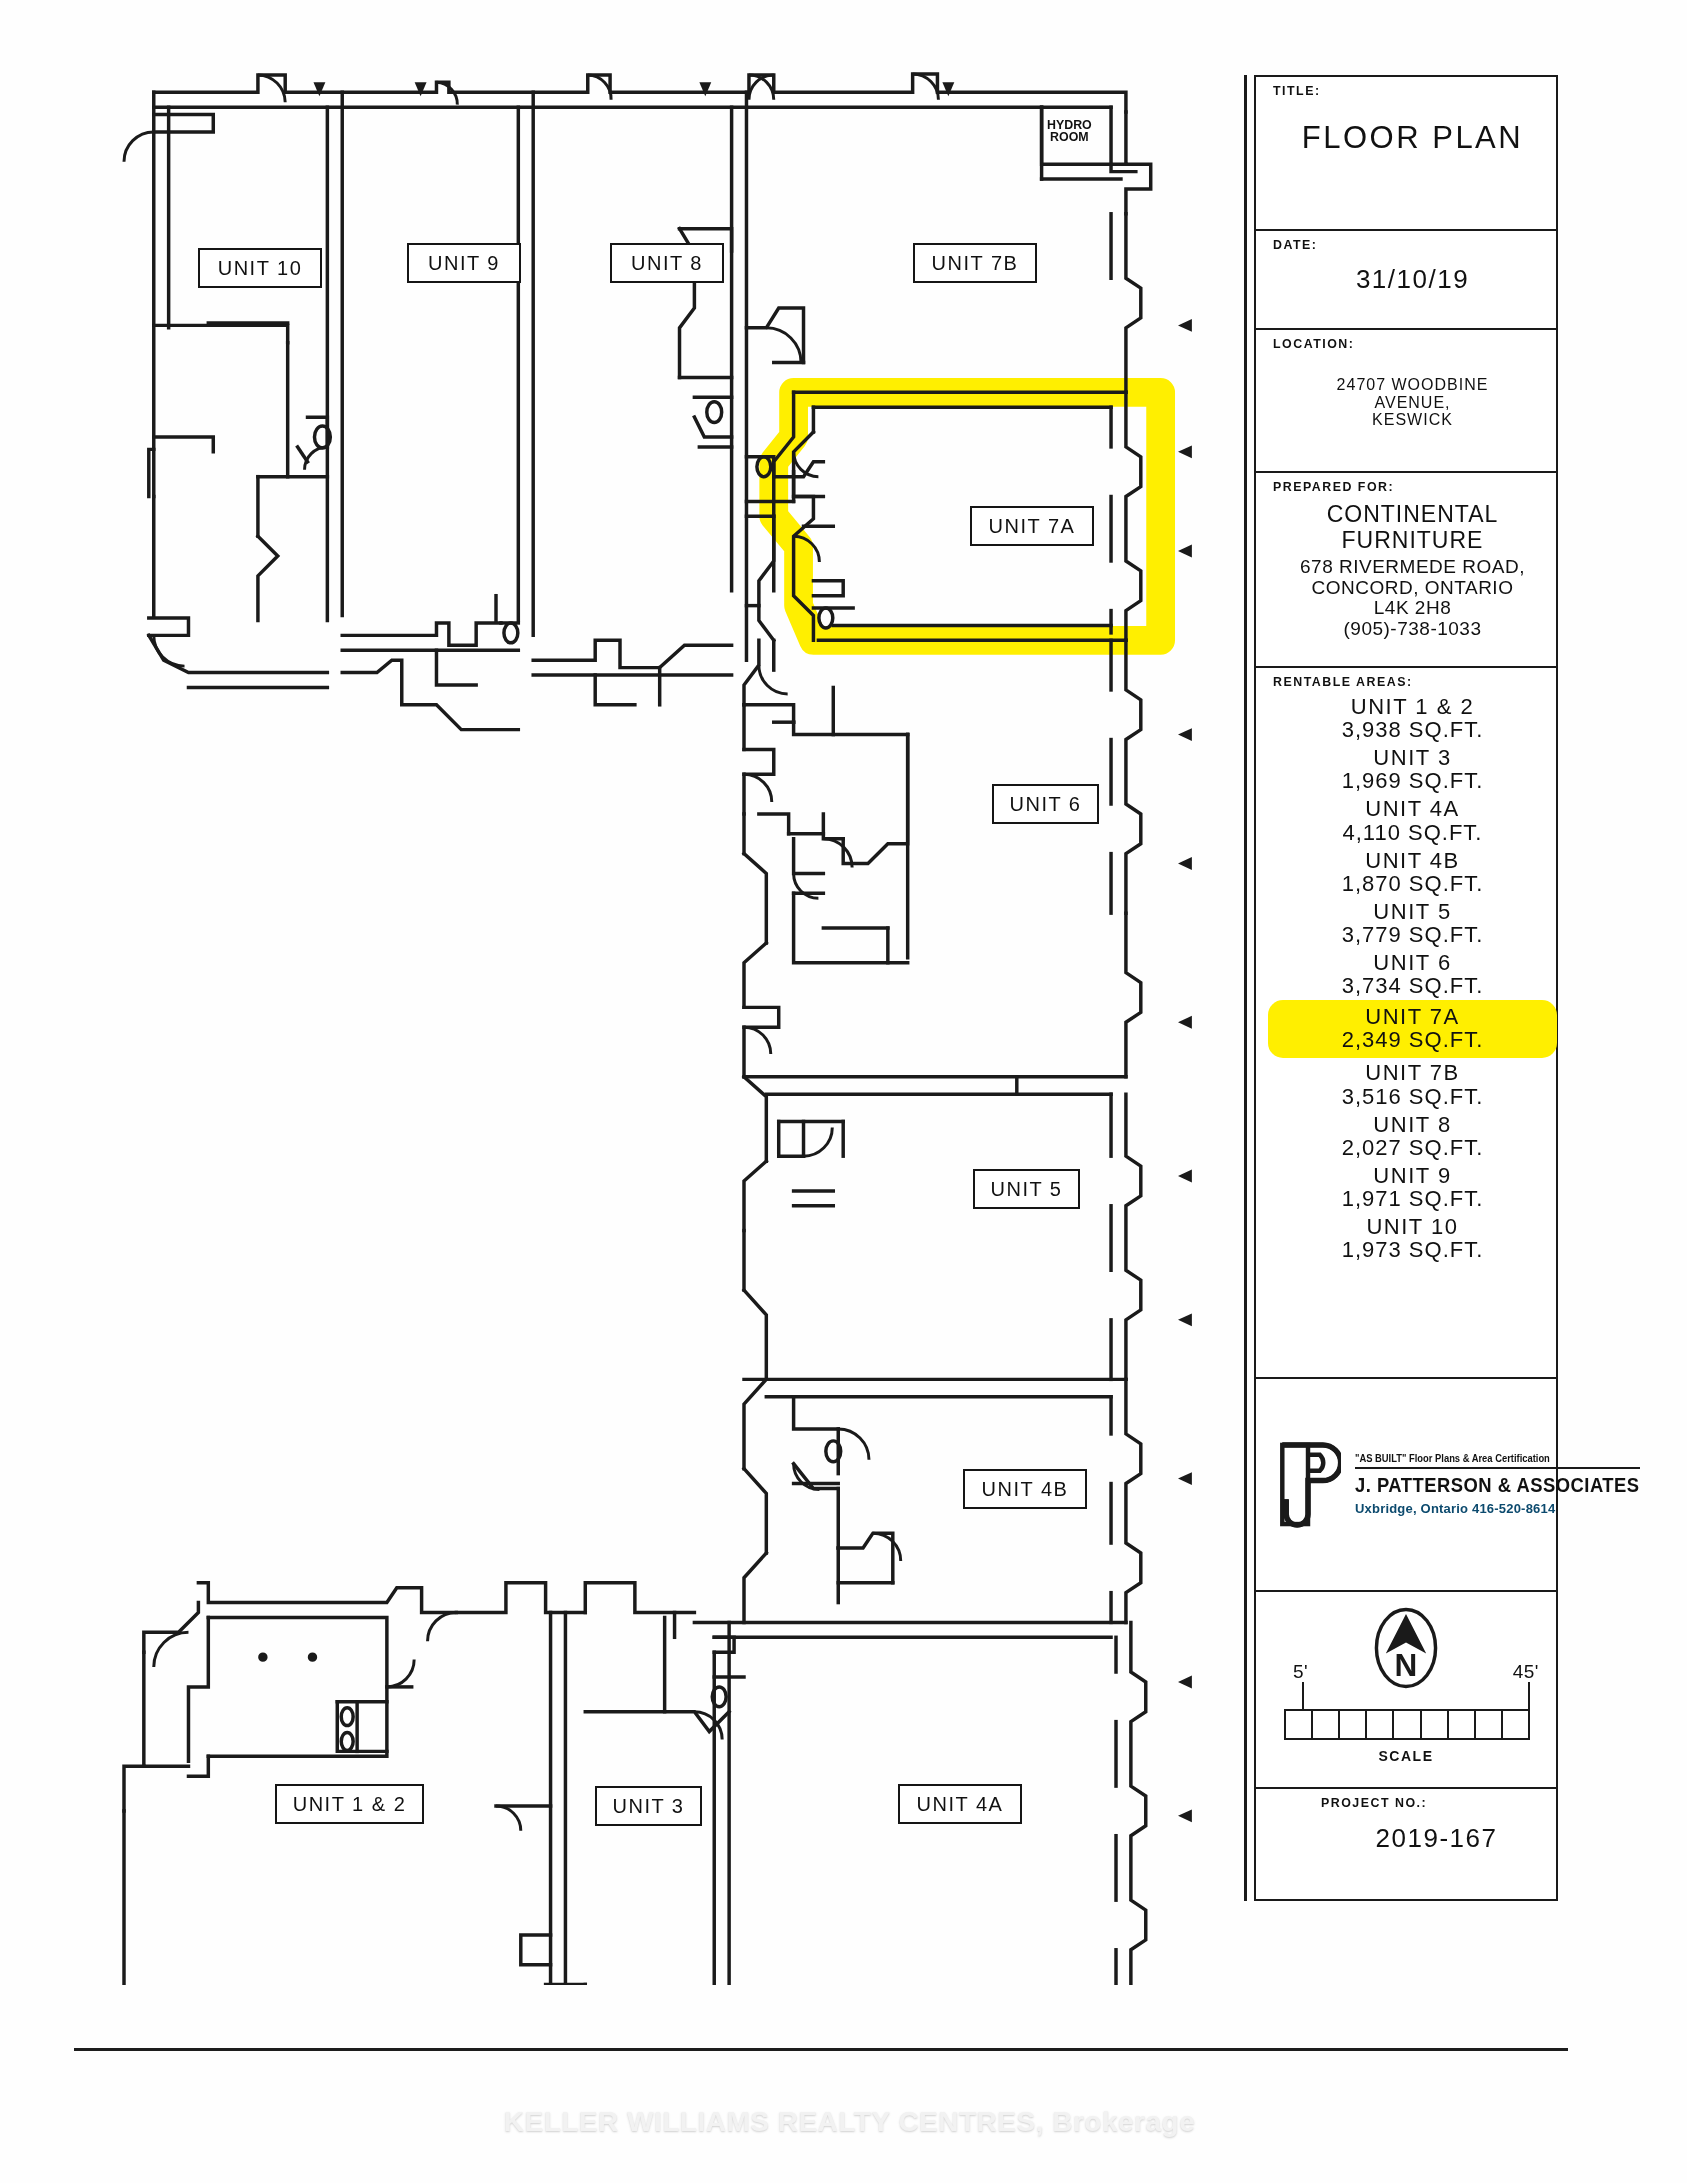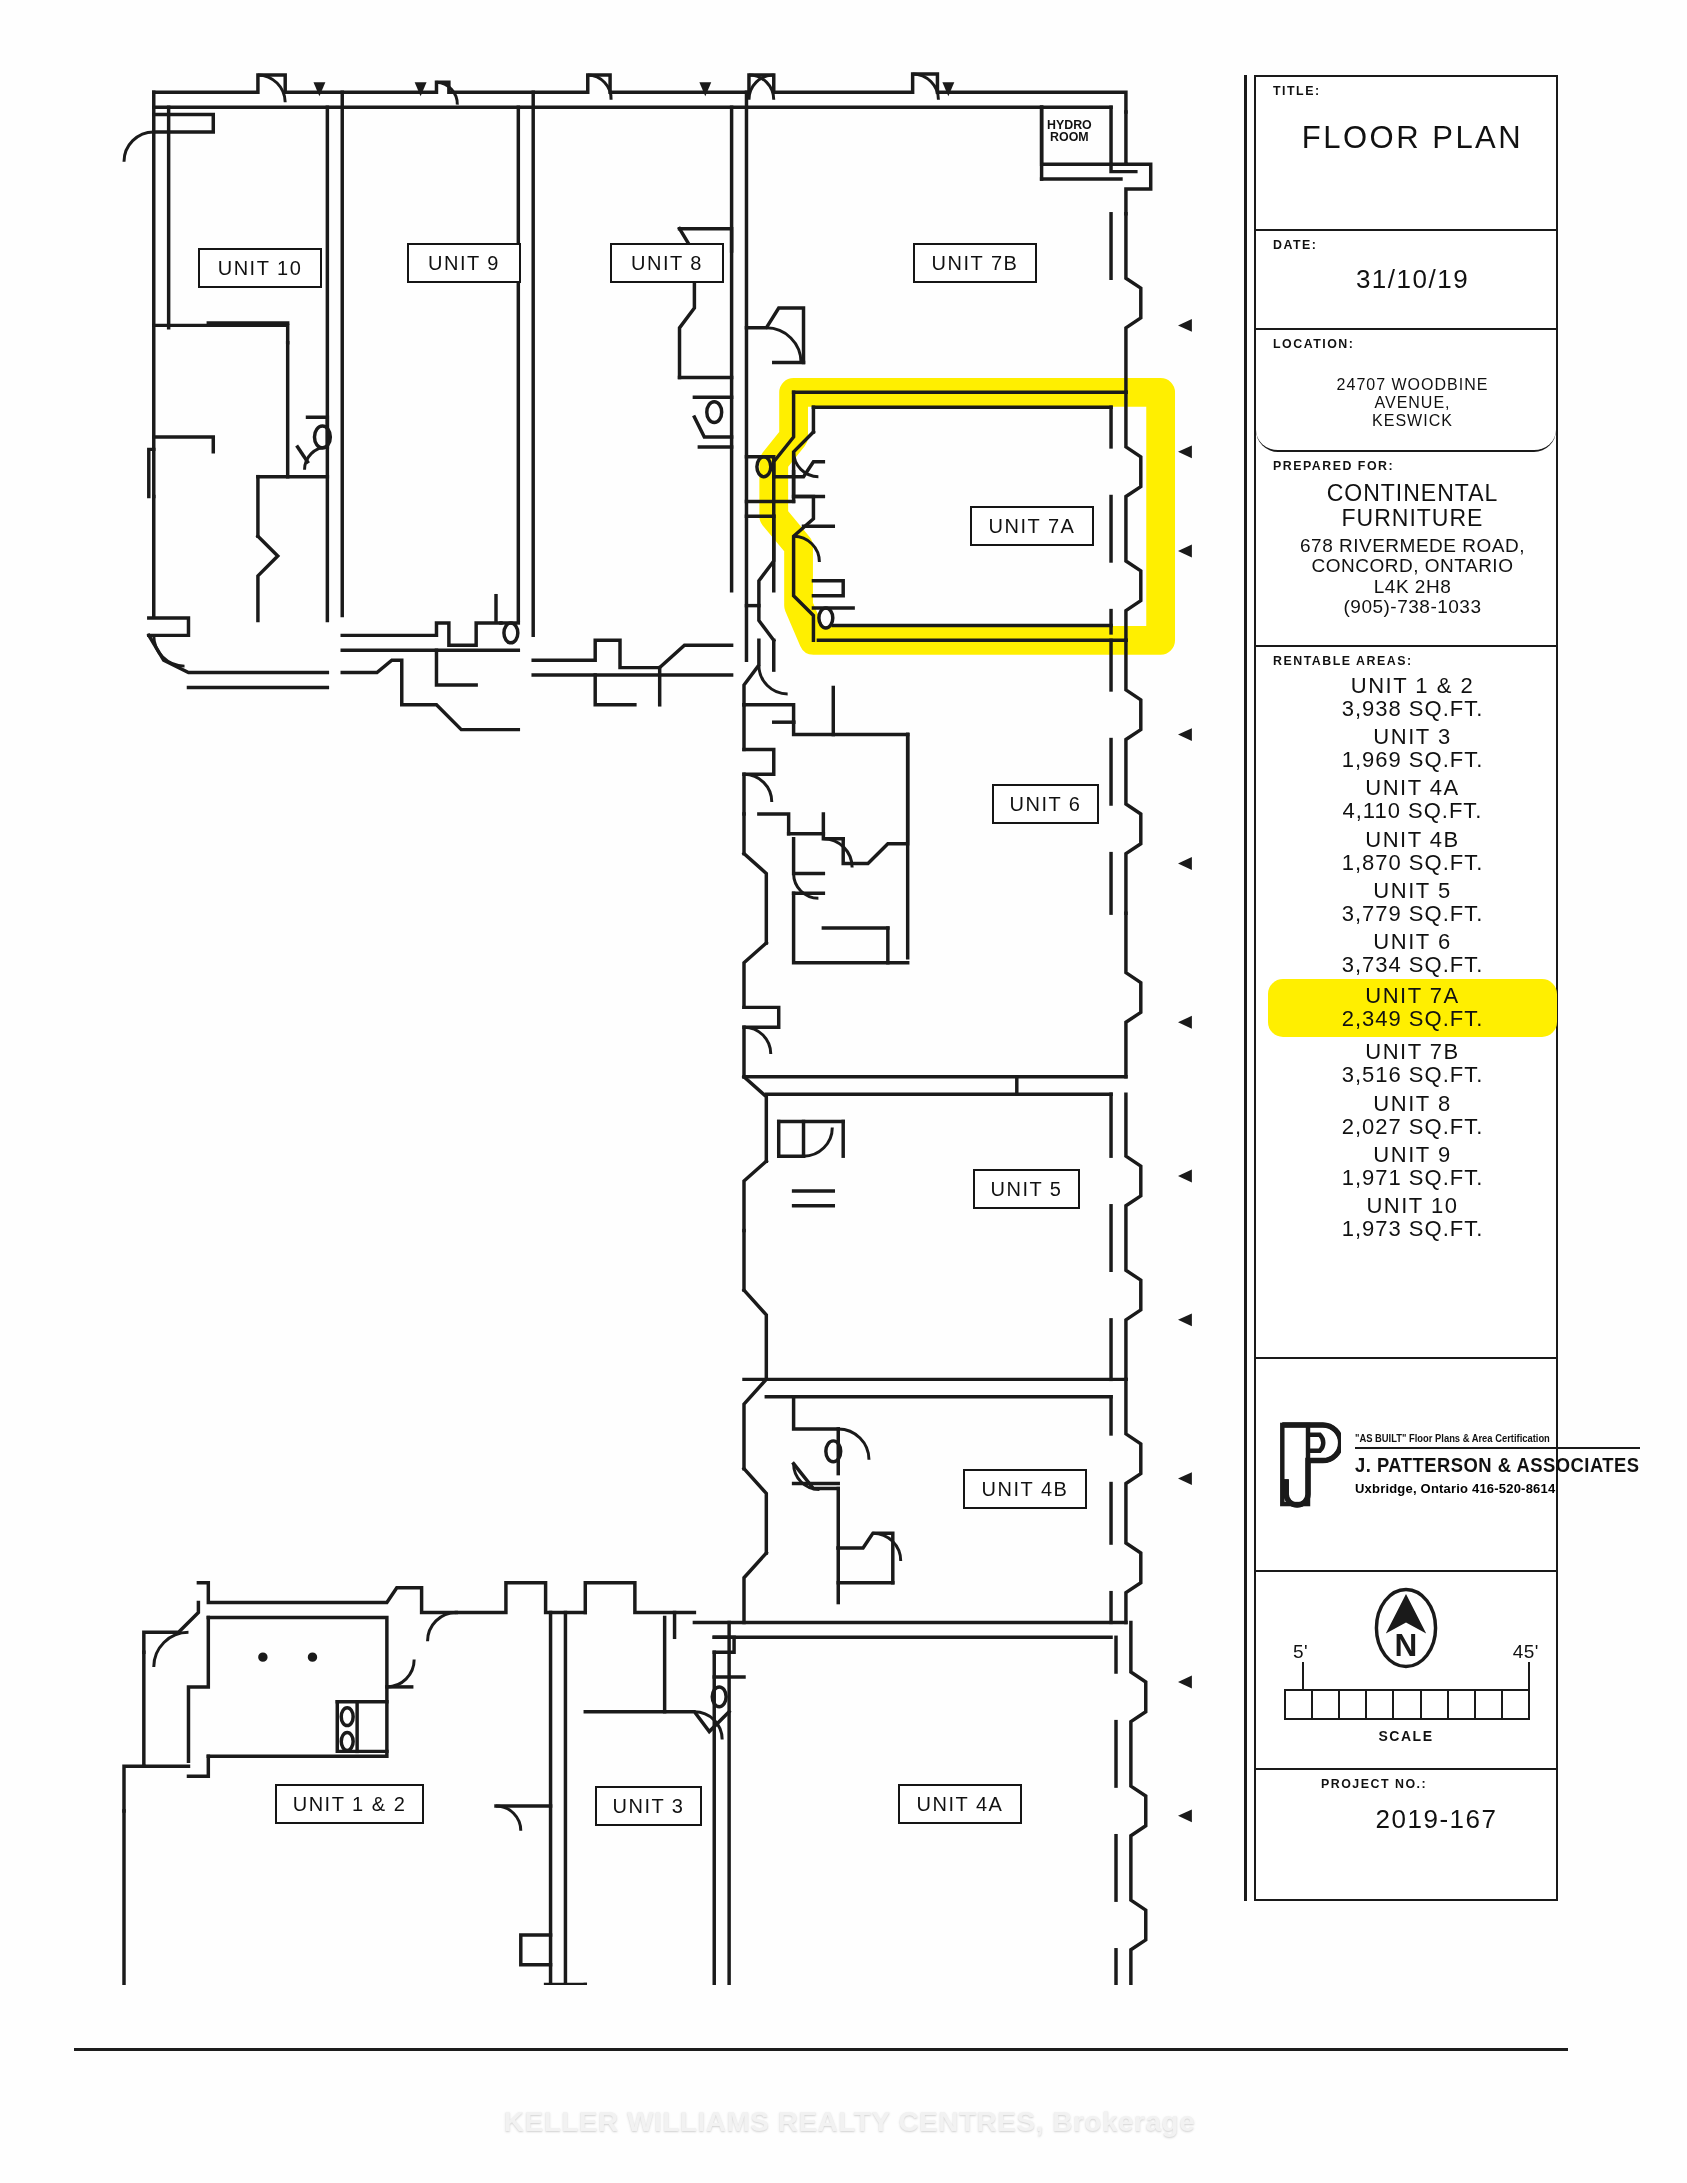--- a/index.html
+++ b/index.html
@@ -40,21 +40,21 @@
     letter-spacing:1px; color:#111;
     font-family:"Liberation Sans",sans-serif;
   }
 
   #sec-title{height:154px;}
   #sec-title .tb-value{font-size:31px;letter-spacing:2.5px;margin-top:22px;}
 
   #sec-date{height:99px;}
   #sec-date .tb-value{font-size:26px;letter-spacing:1.5px;margin-top:12px;text-align:center;}
 
-  #sec-location{height:122px;border-radius:22px;}
+  #sec-location{height:144px;}
   #sec-location .tb-value{font-size:16px;line-height:1.12;margin-top:25px;}
 
   #sec-prepared{height:195px;}
   #sec-prepared .tb-value.big{font-size:23px;line-height:1.1;margin-top:8px;}
   #sec-prepared .tb-value.small{font-size:19px;line-height:1.08;margin-top:4px;letter-spacing:0.5px;}
 
   #sec-areas{height:712px;padding-left:17px;}
   #areas-list{margin-top:6px;}
   .area-row{
     text-align:center; line-height:1.05; margin-bottom:5px;
@@ -79,21 +79,21 @@
     color:#111;white-space:nowrap;
     transform:scaleY(1.15);transform-origin:left bottom;
     margin-bottom:3px;
   }
   .logo-rule{height:2px;background:#1a1a1a;width:100%;margin:2px 0 5px 0;}
   .logo-name{
     font-size:18.4px;font-weight:700;letter-spacing:0.5px;color:#111;
     white-space:nowrap;transform:scaleY(1.12);transform-origin:left center;
   }
   .logo-addr{
-    font-size:13px;font-weight:700;letter-spacing:0.2px;color:#000000;
+    font-size:13px;font-weight:700;letter-spacing:0.2px;color:#0c4a6e;
     margin-top:5px;white-space:nowrap;
   }
 
   #sec-scale{height:198px;padding:0;position:relative;}
   .compass{position:absolute;left:50%;top:14px;transform:translateX(-50%);}
   .scale-row{position:absolute;left:0;right:0;top:97px;height:60px;}
   .scale-tick-label{position:absolute;font-size:19px;letter-spacing:0.5px;}
   #scale-min{left:37px;top:-28px;}
   #scale-max{right:17px;top:-28px;}
   .scale-bar{

